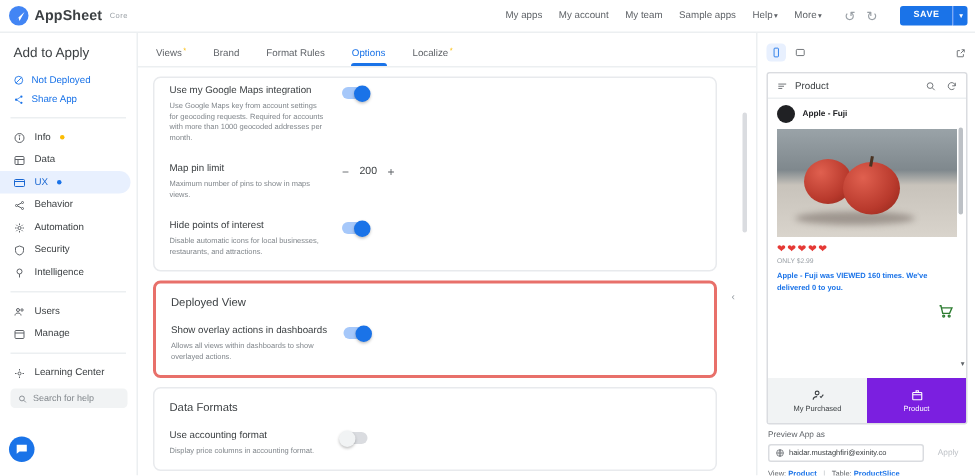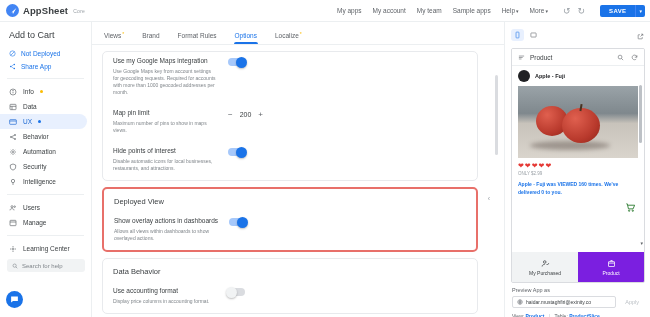--- a/index.html
+++ b/index.html
@@ -234,21 +234,21 @@
         <span>↻</span>
       </span>
       <span class="save-group">
         <span class="save-btn">SAVE</span>
         <span class="save-caret">▾</span>
       </span>
     </div>
   </div>
 
   <div class="sidebar">
-    <div class="app-title">Add to Cart</div>
+    <div class="app-title">Add to Apply</div>
 
     <div class="side-link">
       <svg viewBox="0 0 24 24" fill="none" stroke="#1a73e8" stroke-width="2">
           <circle cx="12" cy="12" r="9"></circle>
           <line x1="6" y1="18" x2="18" y2="6"></line>
         </svg>
       <span>Not Deployed</span>
     </div>
     <div class="side-link">
       <svg viewBox="0 0 24 24" fill="#1a73e8">
@@ -421,21 +421,21 @@
           </div>
           <div class="row-ctrl">
             <div class="toggle on">
                 <span class="knob"></span>
               </div>
           </div>
         </div>
       </div>
 
       <div class="card">
-        <div class="card-header">Data Behavior</div>
+        <div class="card-header">Data Formats</div>
         <div class="row">
           <div class="row-label">
             <div class="row-title">Use accounting format</div>
             <div class="row-desc">Display price columns in accounting format.</div>
           </div>
           <div class="row-ctrl">
             <div class="toggle off">
                 <span class="knob"></span>
               </div>
           </div>

